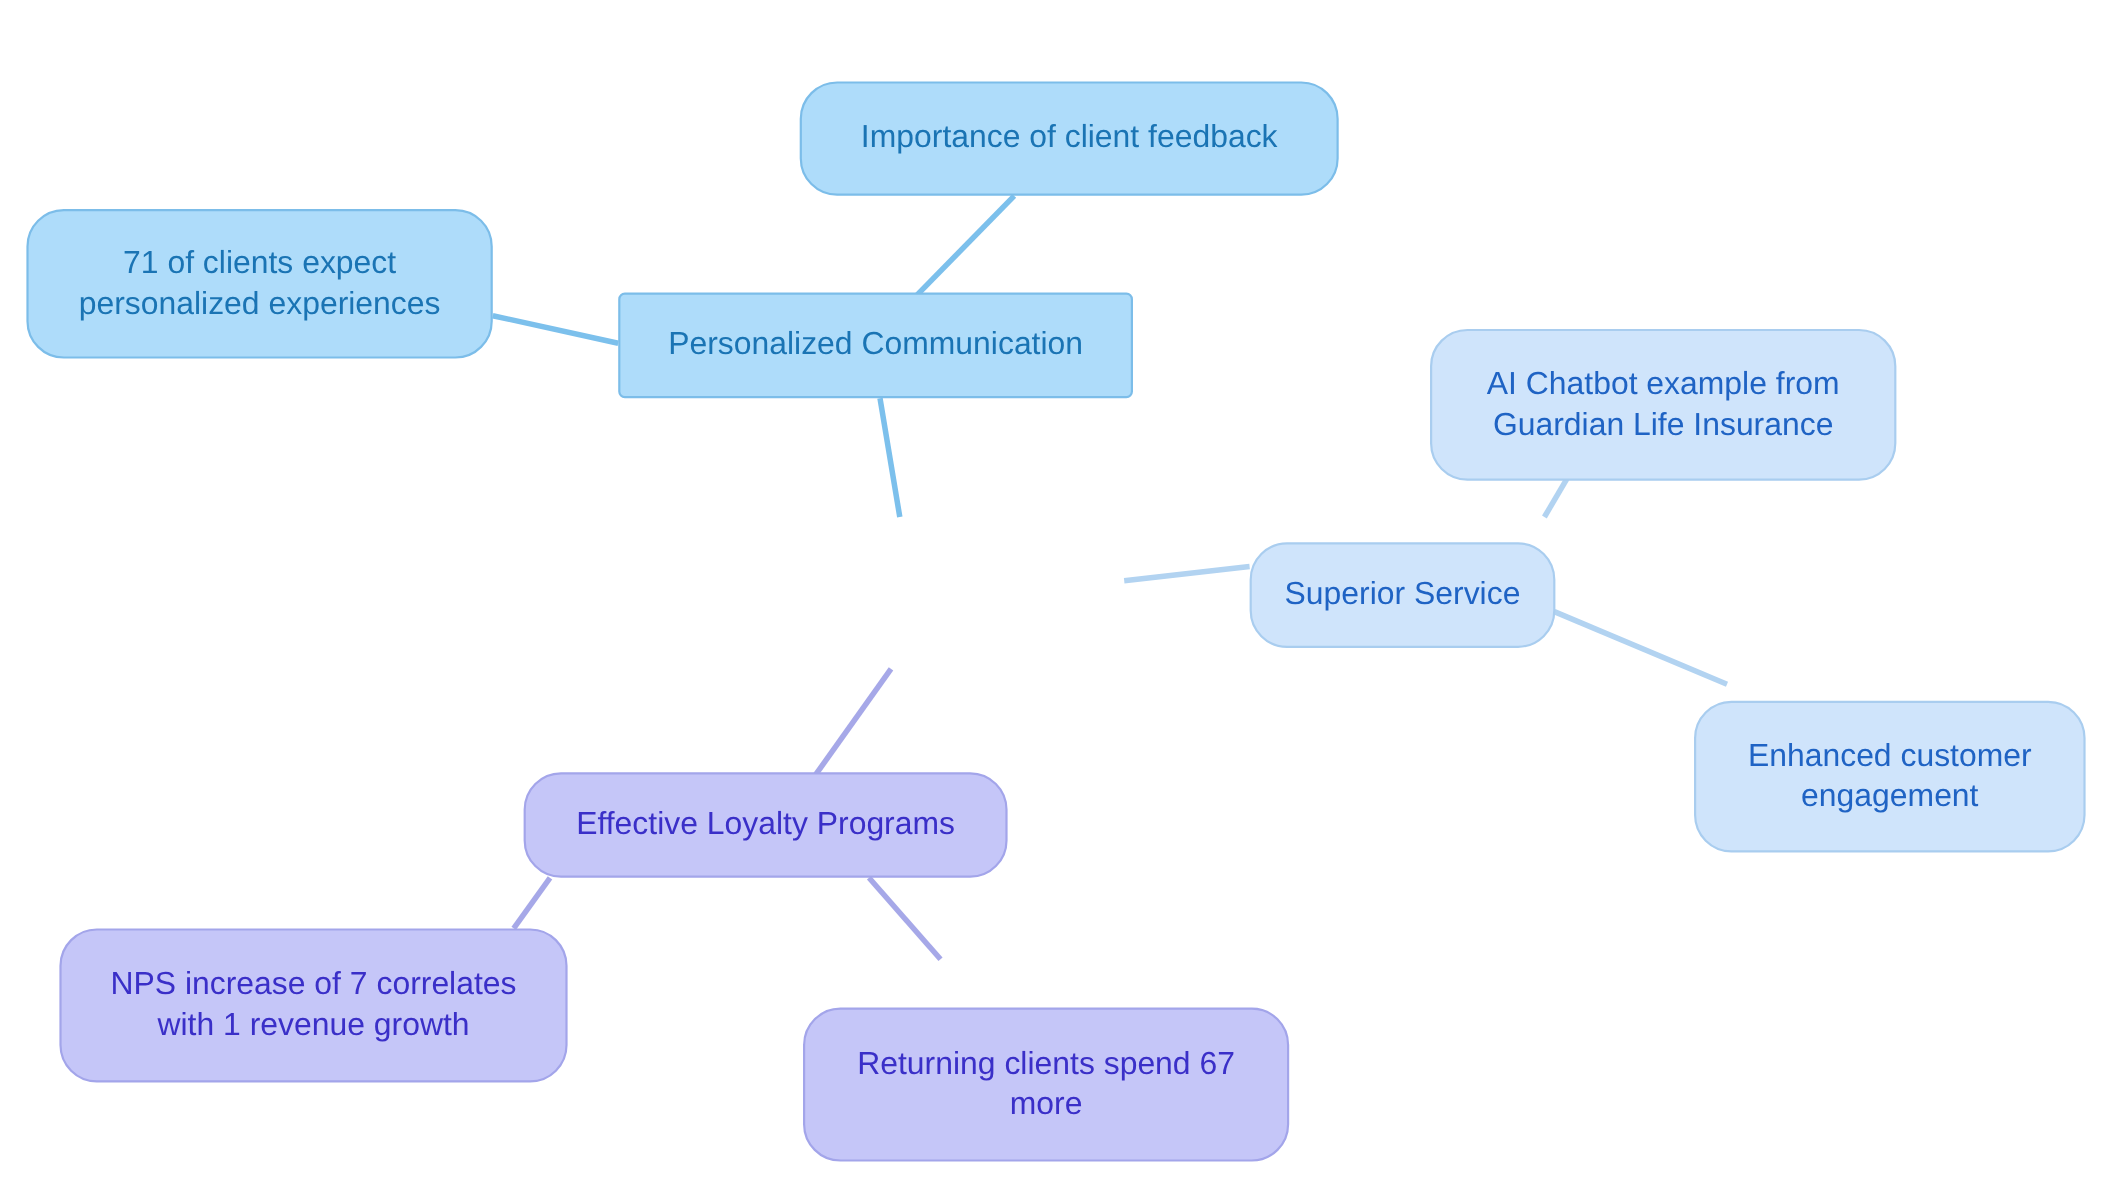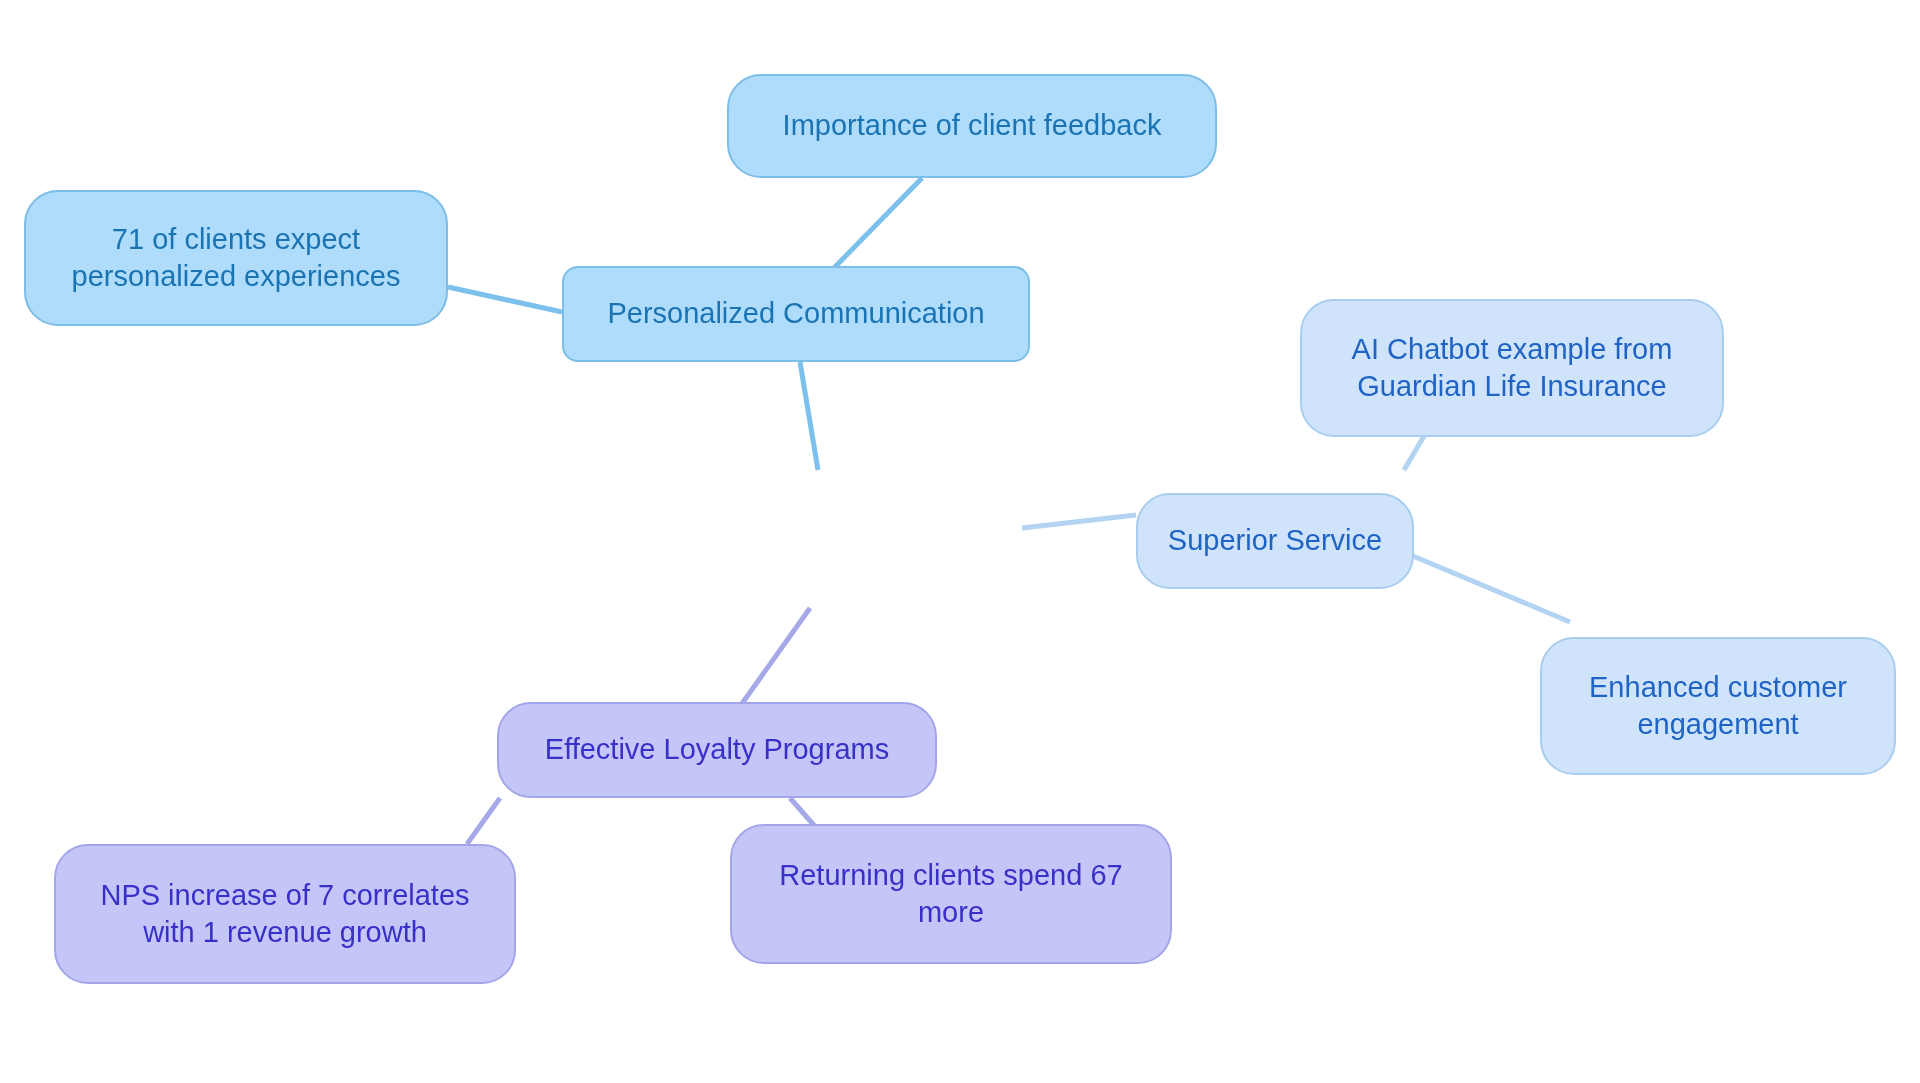--- a/index.html
+++ b/index.html
@@ -41,21 +41,21 @@
     color: #ffffff;
     border: 1px solid #0e1218;
     border-radius: 30px;
     font-size: 29px;
     box-shadow: 0 2px 5px rgba(0,0,0,0.28);
   }
   .node-branch-blue {
     background: #aedcfa;
     border: 2px solid #7cbde9;
     color: #1a74b4;
-    border-radius: 16px;
+    border-radius: 6px;
     font-size: 29px;
   }
   .node-leaf-blue {
     background: #aedcfa;
     border: 2px solid #7cbde9;
     color: #1a74b4;
     border-radius: 34px;
     font-size: 29px;
   }
   .node-branch-skyblue {
@@ -139,27 +139,27 @@
   <div class="node node-leaf-skyblue" style="left:1300px; top:252px; width:424px; height:138px;">
     <span class="node-label">AI Chatbot example from
 Guardian Life Insurance</span>
   </div>
 
   <div class="node node-leaf-skyblue" style="left:1540px; top:590px; width:356px; height:138px;">
     <span class="node-label">Enhanced customer
 engagement</span>
   </div>
 
-  <div class="node node-branch-purple" style="left:476px; top:702px; width:440px; height:96px;margin-left:21px;">
+  <div class="node node-branch-purple" style="left:476px; top:702px; width:440px; height:96px;">
     <span class="node-label">Effective Loyalty Programs</span>
   </div>
 
   <div class="node node-leaf-purple" style="left:54px; top:844px; width:462px; height:140px;">
     <span class="node-label">NPS increase of 7 correlates
 with 1 revenue growth</span>
   </div>
 
-  <div class="node node-leaf-purple" style="left:730px; top:824px; width:442px; height:140px;">
+  <div class="node node-leaf-purple" style="left:730px; top:916px; width:442px; height:140px;">
     <span class="node-label">Returning clients spend 67
 more</span>
   </div>
 
 </div>
 
 </body></html>

